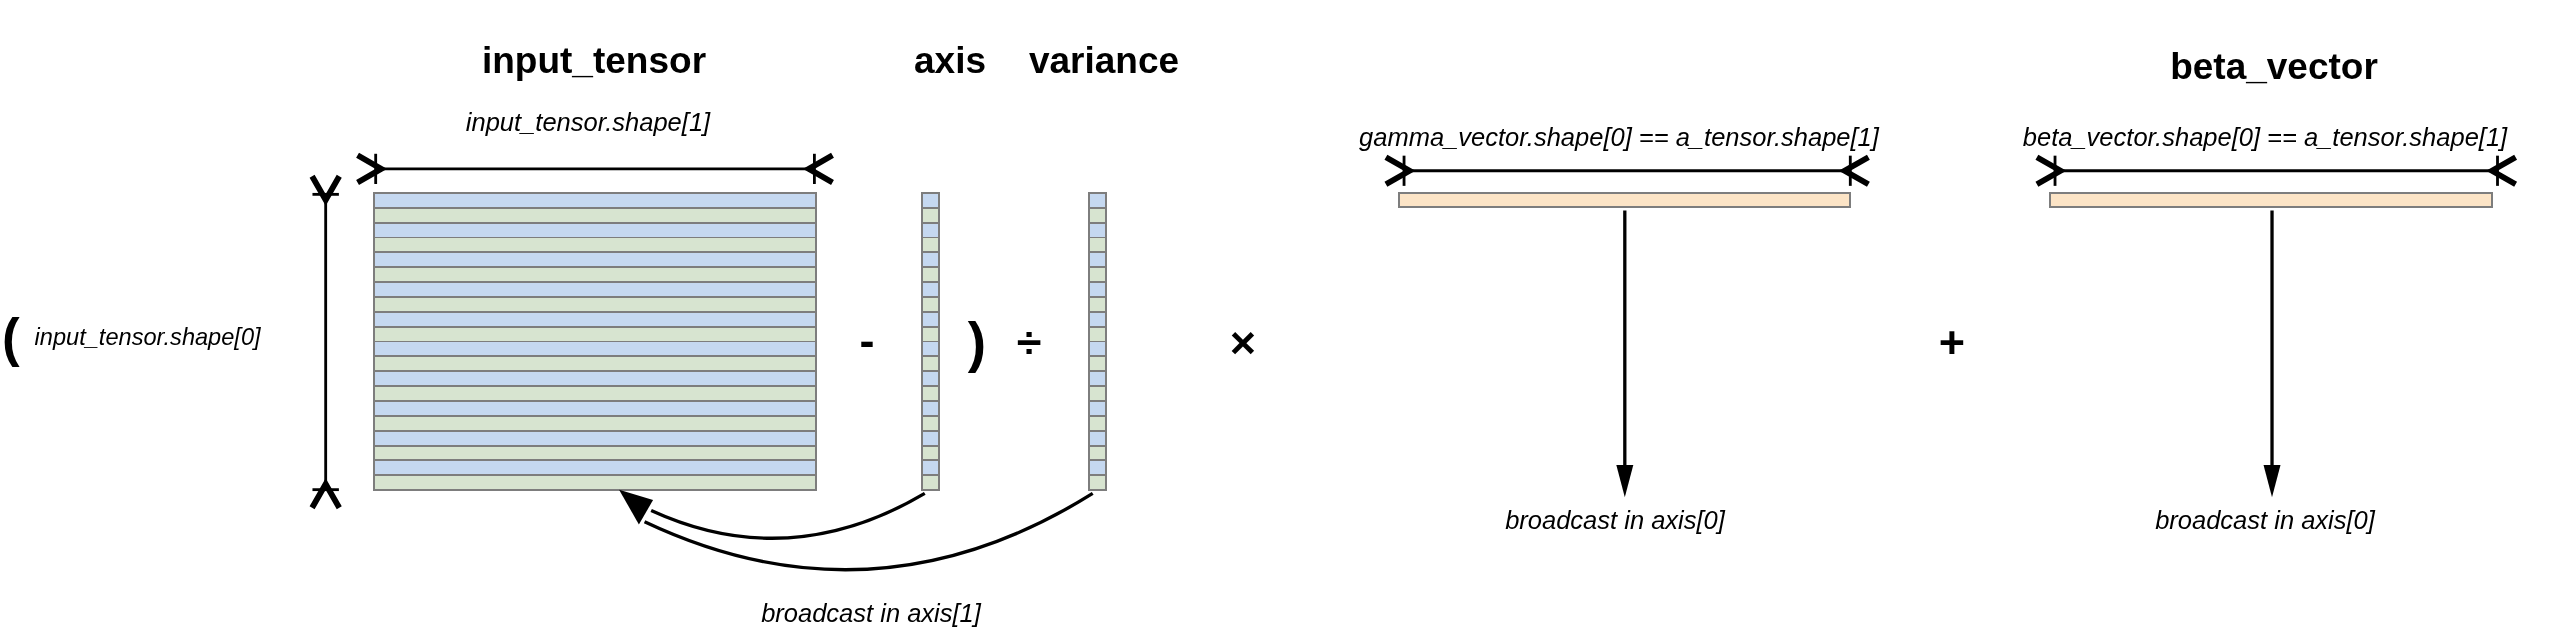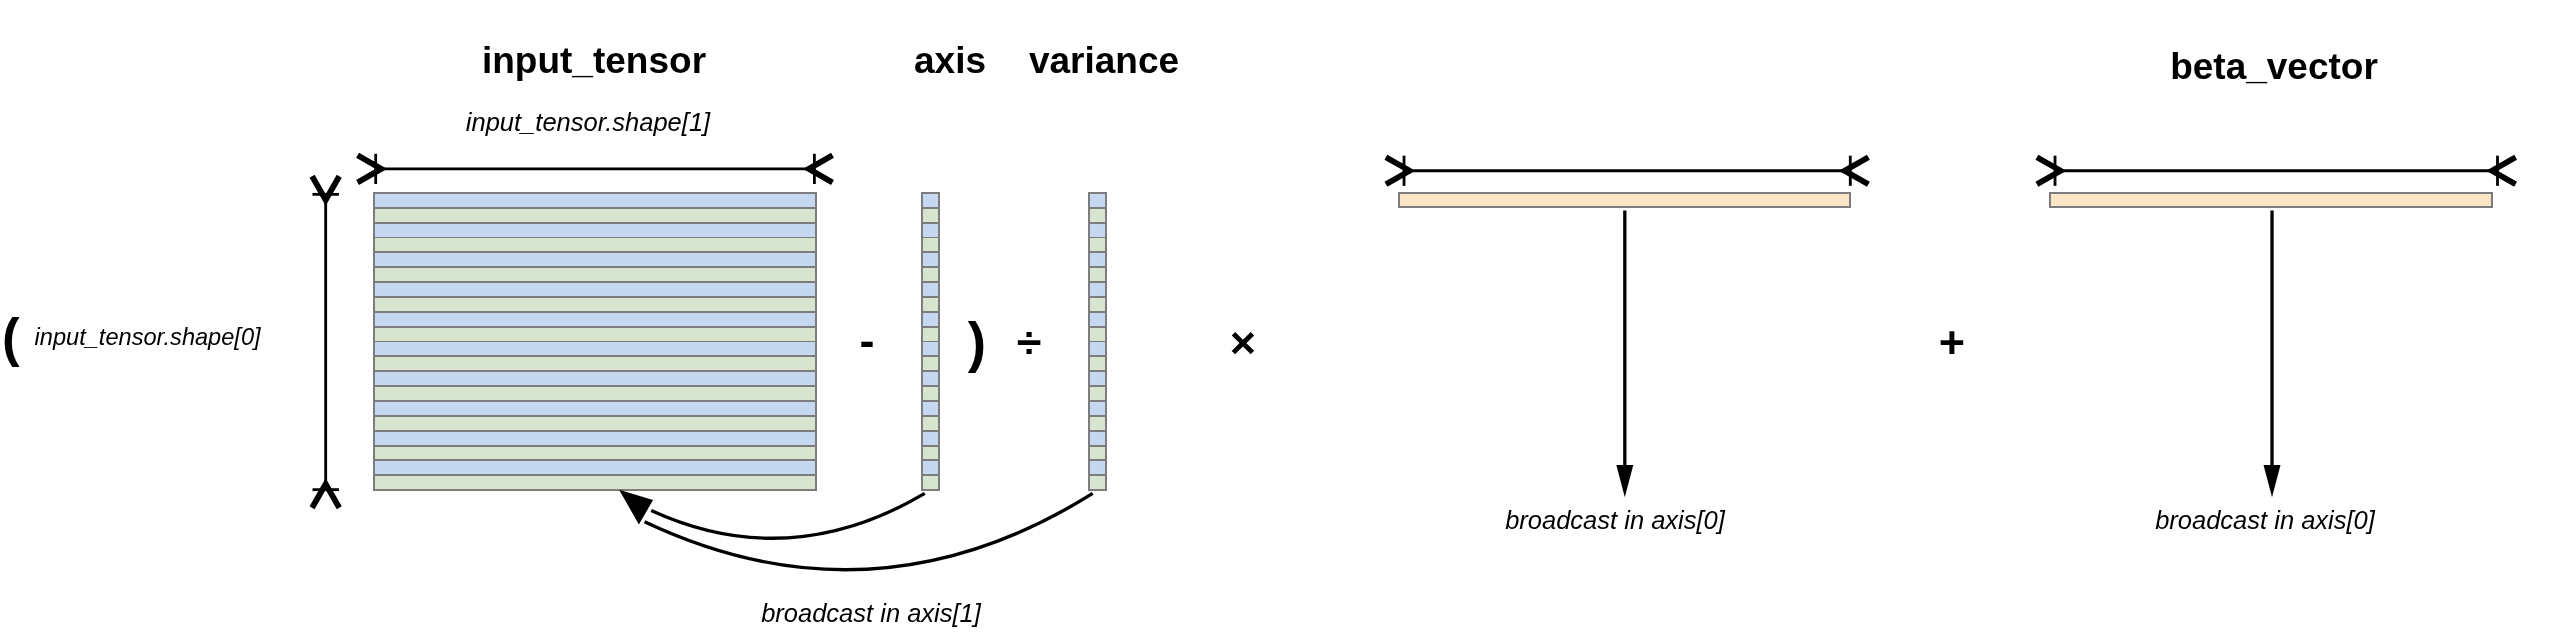--- a/index.html
+++ b/index.html
@@ -60,20 +60,22 @@
 <body>
 
 <div id="canvas">
 
   <div class="title" style="left:594px;top:40px;">input_tensor</div>
   <div class="title" style="left:950px;top:40px;">axis</div>
   <div class="title" style="left:1104px;top:40px;">variance</div>
   <div class="title" style="left:2274px;top:40px;margin-top:6px;">beta_vector</div>
 
   <div class="dimlabel" style="left:588px;top:108px;">input_tensor.shape[1]</div>
+  <div class="dimlabel" style="left:1619px;top:123px;">gamma_vector.shape[0] == a_tensor.shape[1]</div>
+  <div class="dimlabel" style="left:2265px;top:123px;">beta_vector.shape[0] == a_tensor.shape[1]</div>
 
   <div class="dimlabel" style="left:871px;top:581px;margin-top:18px;">broadcast in axis[1]</div>
   <div class="dimlabel" style="left:1615px;top:506px;">broadcast in axis[0]</div>
   <div class="dimlabel" style="left:2265px;top:506px;">broadcast in axis[0]</div>
 
   <div class="leftlabel" style="left:1.9px;top:311px;">
     <span class="bigparen">(</span>
     <span class="ltext">input_tensor.shape[0]</span>
   </div>
 

